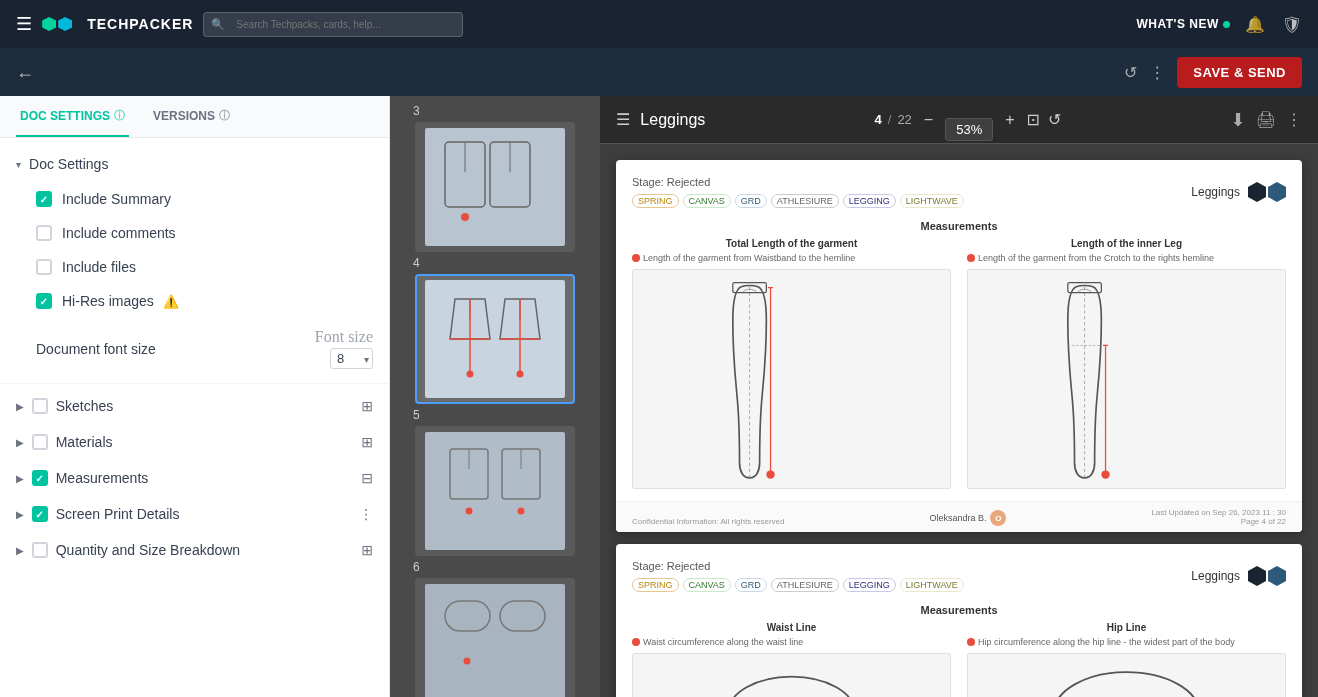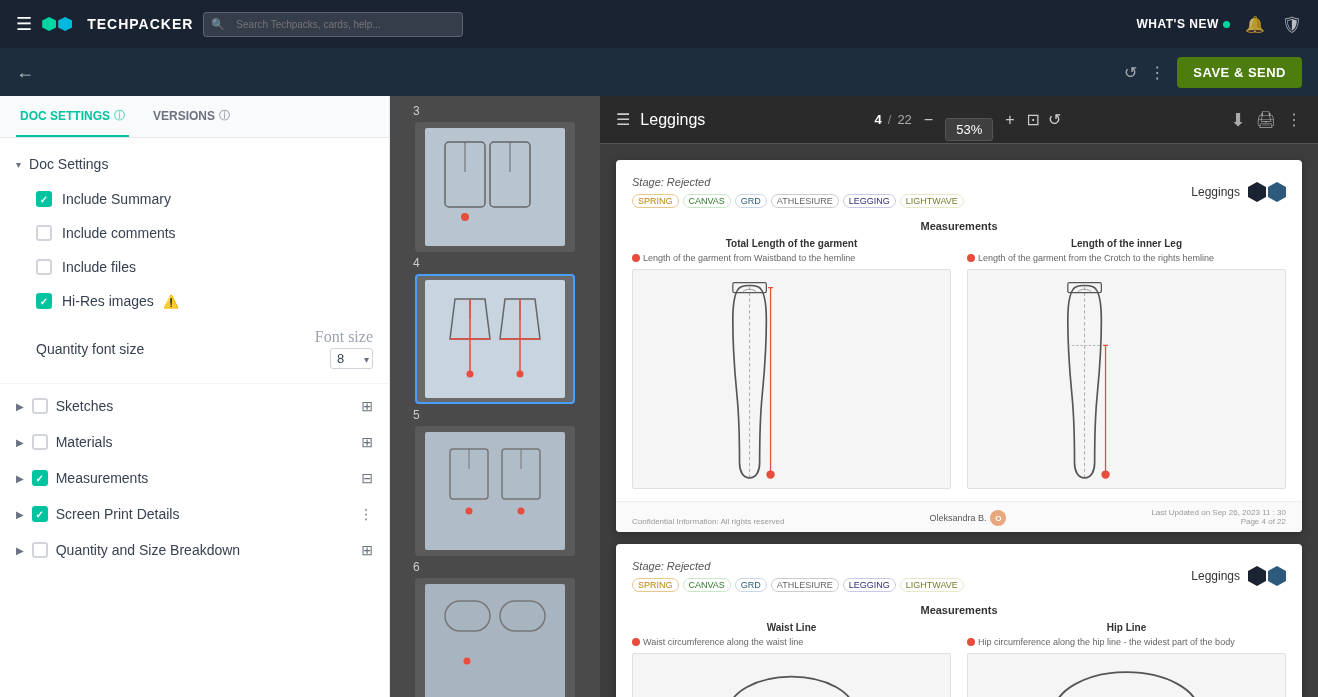--- a/index.html
+++ b/index.html
@@ -63,21 +63,21 @@
       height: 48px;
       display: flex;
       align-items: center;
       padding: 0 16px;
       gap: 12px;
     }
     .back-btn { color: rgba(255,255,255,0.7); font-size: 18px; cursor: pointer; }
     .sub-header-right { margin-left: auto; display: flex; align-items: center; gap: 12px; }
     .icon-btn { color: rgba(255,255,255,0.6); font-size: 16px; cursor: pointer; background: none; border: none; }
     .save-send-btn {
-      background: #4d7c0f;
+      background: #b91c1c;
       color: #fff;
       border: none;
       border-radius: 4px;
       padding: 8px 16px;
       font-size: 13px;
       font-weight: 600;
       cursor: pointer;
       letter-spacing: 0.5px;
     }
 
@@ -320,21 +320,21 @@
     
     .page-content {
       padding: 12px 16px;
     }
     .page-header-row {
       display: flex;
       justify-content: space-between;
       align-items: center;
       margin-bottom: 6px;
     }
-    .stage-label { font-weight: 500; font-style: italic; }
+    .stage-label { font-weight: 500; }
     .tag-row { display: flex; gap: 4px; margin: 4px 0; flex-wrap: wrap; }
     .tag {
       font-size: 9px;
       padding: 1px 5px;
       border-radius: 10px;
       border: 1px solid #ccc;
       color: #666;
     }
     .tag.spring { border-color: #e8c88a; color: #b8860b; }
     .tag.canvas { border-color: #c8e8c8; color: #2d7a2d; }
@@ -470,21 +470,21 @@
         <span class="checkbox-label">Include files</span>
       </div>
 
       <div class="checkbox-item">
         <div class="checkbox checked"></div>
         <span class="checkbox-label">Hi-Res images</span>
         <span class="warning-icon">⚠️</span>
       </div>
 
       <div class="font-size-row">
-        <span class="font-size-label">Quantity font size</span>
+        <span class="font-size-label">Document font size</span>
         <div class="font-size-right">
           <span class="font-size-sublabel">Font size</span>
           <div class="select-wrapper">
             <select class="font-size-select">
               <option>8</option>
               <option>9</option>
               <option>10</option>
               <option>11</option>
               <option>12</option>
             </select>

